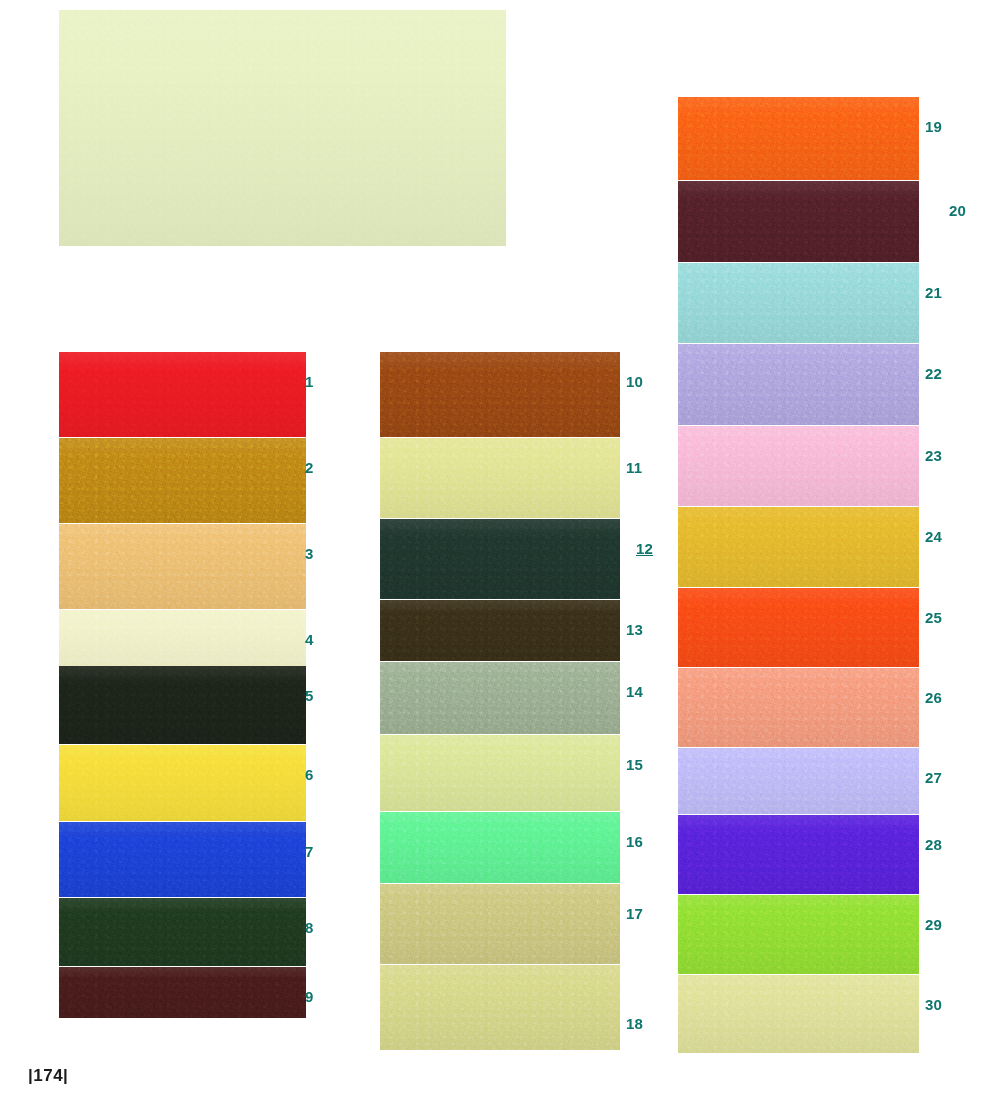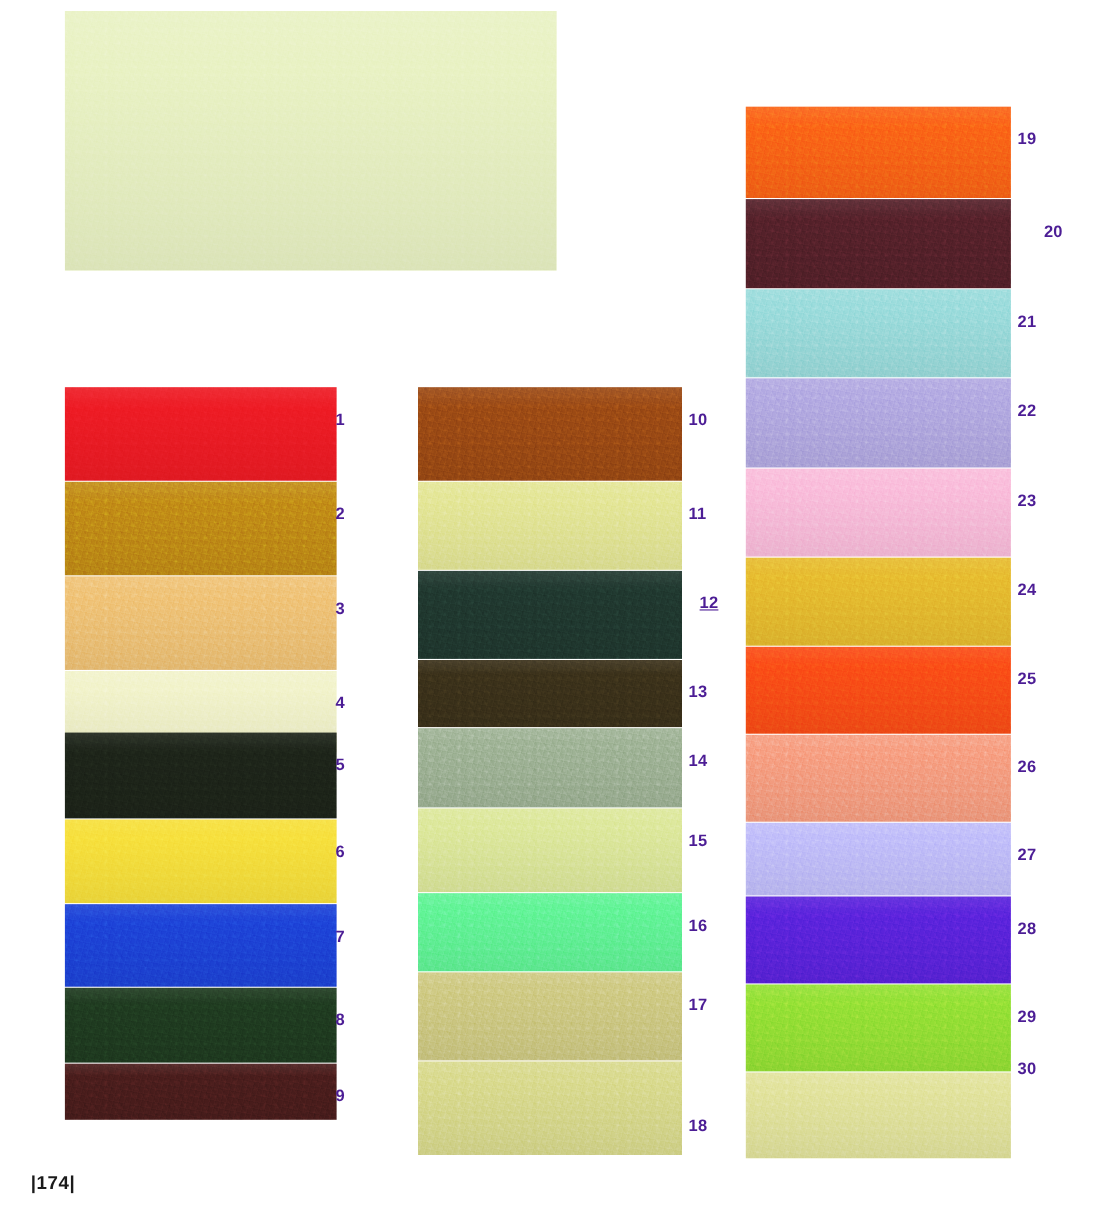--- a/index.html
+++ b/index.html
@@ -66,21 +66,21 @@
     width: 447px;
     height: 236px;
   }
   .hero .tex { opacity: .62; }
 
   
   .num {
     position: absolute;
     font-size: 15px;
     font-weight: bold;
-    color: #4c1d95;
+    color: #0f766e;
     line-height: 1;
     letter-spacing: .2px;
     white-space: nowrap;
   }
 
   
   .folio {
     position: absolute;
     left: 28px;
     top: 1066px;
@@ -244,18 +244,18 @@
       <div class="num" style="left: 925px; top: 837px;">28</div>
       <div class="swatch" style="left: 678px; top: 895px; width: 241px; height: 79px; background: rgb(149, 225, 53);">
         <div class="tex"></div>
         <div class="sheen"></div>
       </div>
       <div class="num" style="left: 925px; top: 917px;">29</div>
       <div class="swatch" style="left: 678px; top: 975px; width: 241px; height: 78px; background: rgb(226, 227, 157);">
         <div class="tex"></div>
         <div class="sheen"></div>
       </div>
-      <div class="num" style="left: 925px; top: 964px;">30</div>
+      <div class="num" style="left: 925px; top: 997px;">30</div>
     </div>
 
   <div class="folio">|174|</div>
 
 </div>
 
 </body></html>

